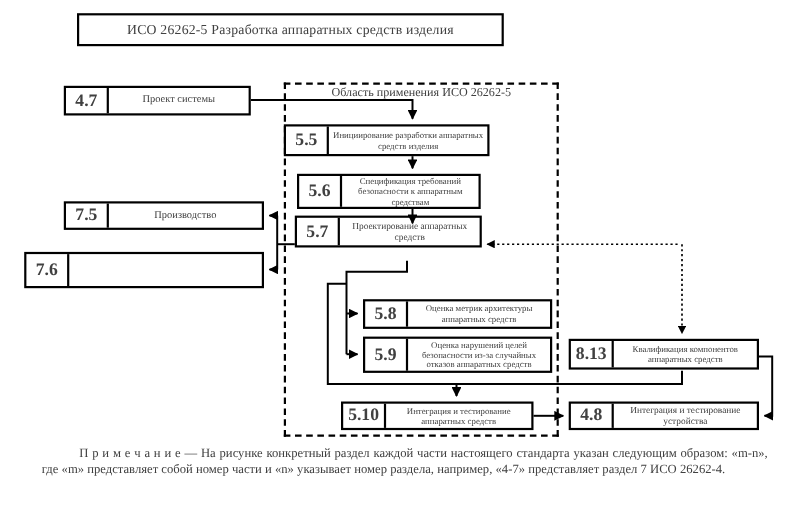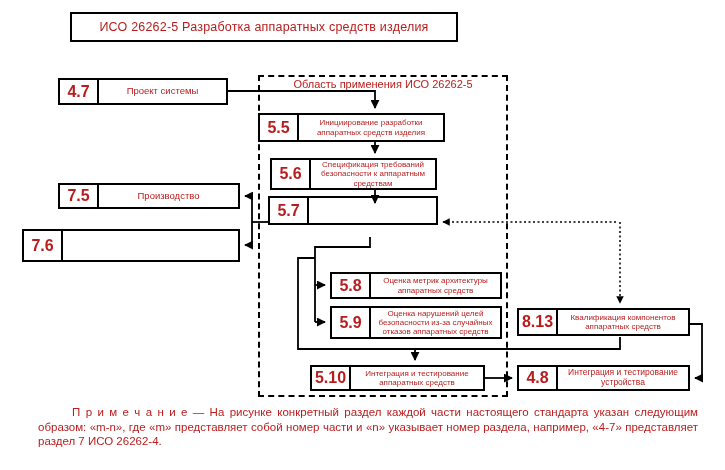--- a/index.html
+++ b/index.html
@@ -1,18 +1,18 @@
 <!DOCTYPE html>
 <html><head>
 <meta charset="utf-8">
 <style>
   html,body{margin:0;padding:0;background:#fff;}
   .stage{
     position:relative;width:725px;height:470px;background:#ffffff;
-    font-family:Liberation Sans, sans-serif;color:#b91c1c;overflow:hidden;
+    font-family:Liberation Serif, serif;color:#404040;overflow:hidden;
   }
   .titlebox{
     position:absolute;left:70px;top:12px;width:388px;height:30px;
     border:2px solid #000;display:flex;align-items:center;justify-content:center;
     font-size:12.5px;letter-spacing:.2px;background:#fff;box-sizing:border-box;
   }
   .scope{
     position:absolute;left:258px;top:75px;width:250px;height:322px;
     border:2px dashed #000;box-sizing:border-box;
   }
@@ -62,20 +62,21 @@
     <div class="label">Инициирование разработки аппаратных средств изделия</div>
   </div>
 
   <div class="node" style="left:270px;top:158px;width:167px;height:32px">
     <div class="num">5.6</div>
     <div class="label">Спецификация требований безопасности к аппаратным средствам</div>
   </div>
 
   <div class="node" style="left:268px;top:196px;width:170px;height:29px">
     <div class="num">5.7</div>
+    <div class="label md">Проектирование аппаратных средств</div>
   </div>
 
   <div class="node" style="left:58px;top:183px;width:182px;height:26px">
     <div class="num">7.5</div>
     <div class="label lg">Производство</div>
   </div>
 
   <div class="node" style="left:22px;top:229px;width:218px;height:33px">
     <div class="num">7.6</div>
   </div>

